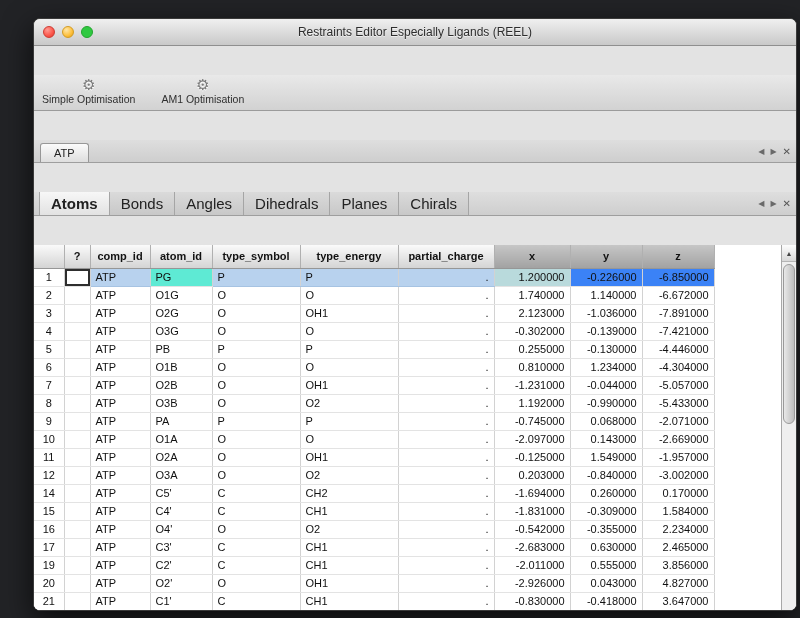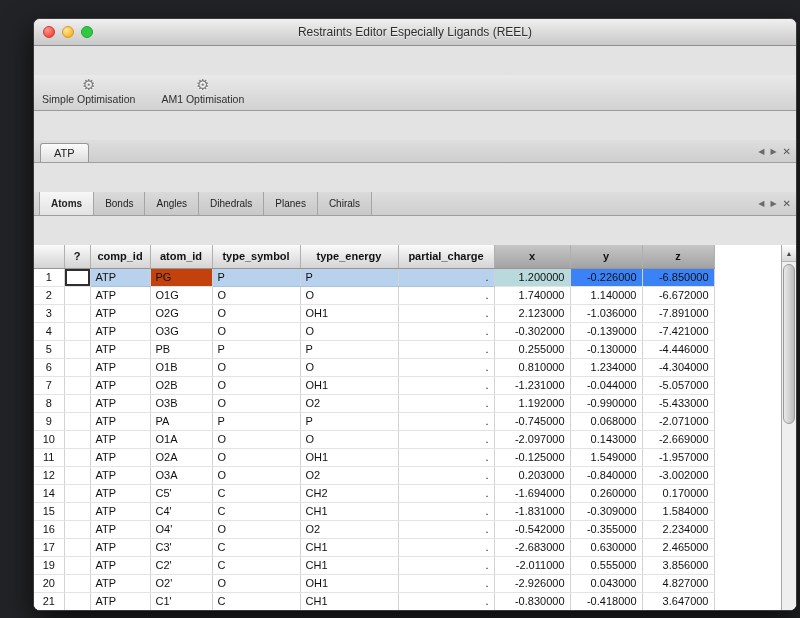--- a/index.html
+++ b/index.html
@@ -47,21 +47,21 @@
     border-bottom:1px solid #9e9e9e;
     display:flex;align-items:flex-end;position:relative;
   }
   .tabrow.second{flex:0 0 24px;height:24px;}
   .doc-tab{
     margin-left:6px;padding:3px 13px 3px;font-size:11px;color:#222;
     background:linear-gradient(#fbfbfb,#dedede);
     border:1px solid #979797;border-bottom:none;border-radius:3px 3px 0 0;
   }
   .sec-tab{
-    padding:0 11px;font-size:10px;color:#222;height:100%;
+    padding:0 11px;font-size:15px;color:#222;height:100%;
     display:flex;align-items:center;box-sizing:border-box;
     background:linear-gradient(#dadada,#c8c8c8);
     border-right:1px solid #a5a5a5;
     margin-top:36px;
   }
   .sec-tab:first-child{border-left:1px solid #a5a5a5;margin-left:5px;}
   .sec-tab.selected{background:linear-gradient(#f7f7f7,#e2e2e2);font-weight:bold;}
   .tab-controls{
     position:absolute;right:3px;top:0;height:100%;
     display:flex;align-items:center;gap:6px;
@@ -92,21 +92,21 @@
   td.c-num{
     background:linear-gradient(#efefef,#dfdfdf);
     border-right:1px solid #ababab;border-bottom:1px solid #c2c2c2;
     text-align:center;padding:0 2px;
   }
   td.num{text-align:right;}
   td.c-atom{background:#b7c3da;border-right:1px solid #a4b1ca;border-bottom:1px solid #a9b6ce;}
   td.c-x{background:#cbe4e3;border-right:1px solid #b4d4d2;border-bottom:1px solid #bcd9d7;}
   td.c-y,td.c-z{background:#d7edeb;border-right:1px solid #bedcda;border-bottom:1px solid #c6e1df;}
   tr.sel-row td.c-comp,tr.sel-row td.c-sym,tr.sel-row td.c-energy,tr.sel-row td.c-charge{background:#b8d2ee;border-bottom:1px solid #a6c3e2;}
-  tr.sel-row td.c-atom{background:#c2410c;}
+  tr.sel-row td.c-atom{background:#5eead4;}
   tr.sel-row td.c-x{background:#b9dadc;}
   tr.sel-row td.c-y,tr.sel-row td.c-z{background:#3b82f6;}
   tr.sel-row td.edit-cell{background:#fff;box-shadow:inset 0 0 0 2px #2e2e2e;}
   
   .vscroll{
     flex:0 0 15px;width:15px;box-sizing:border-box;
     background:#efefef;border-left:1px solid #a8a8a8;
     display:flex;flex-direction:column;align-items:stretch;
   }
   .scroll-btn{

